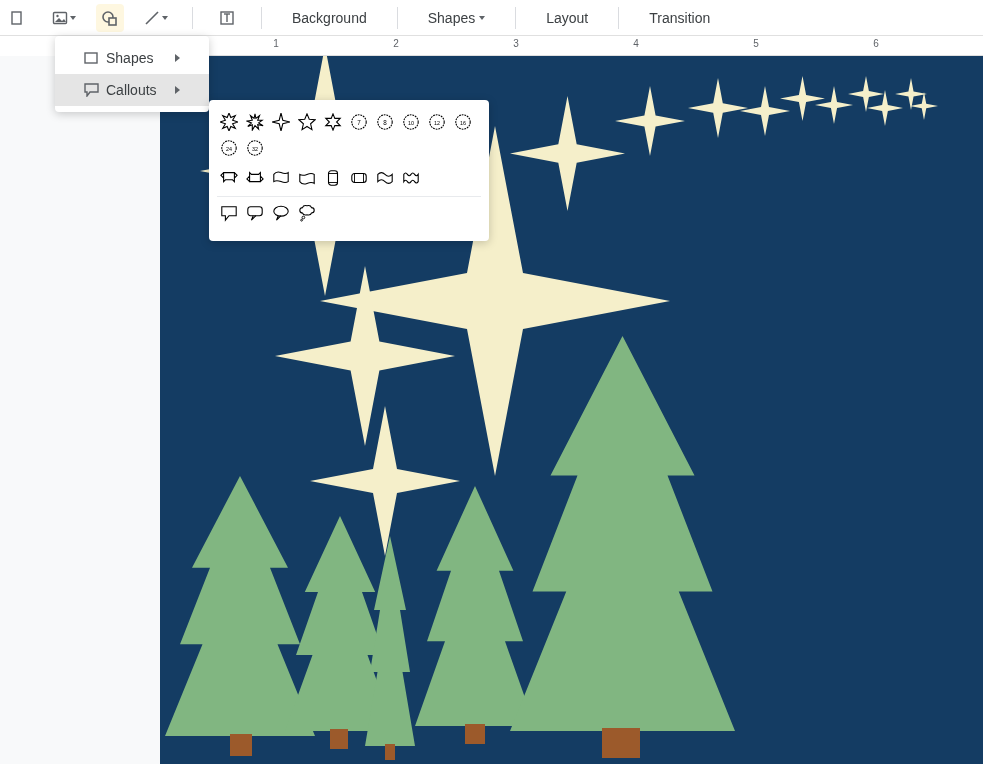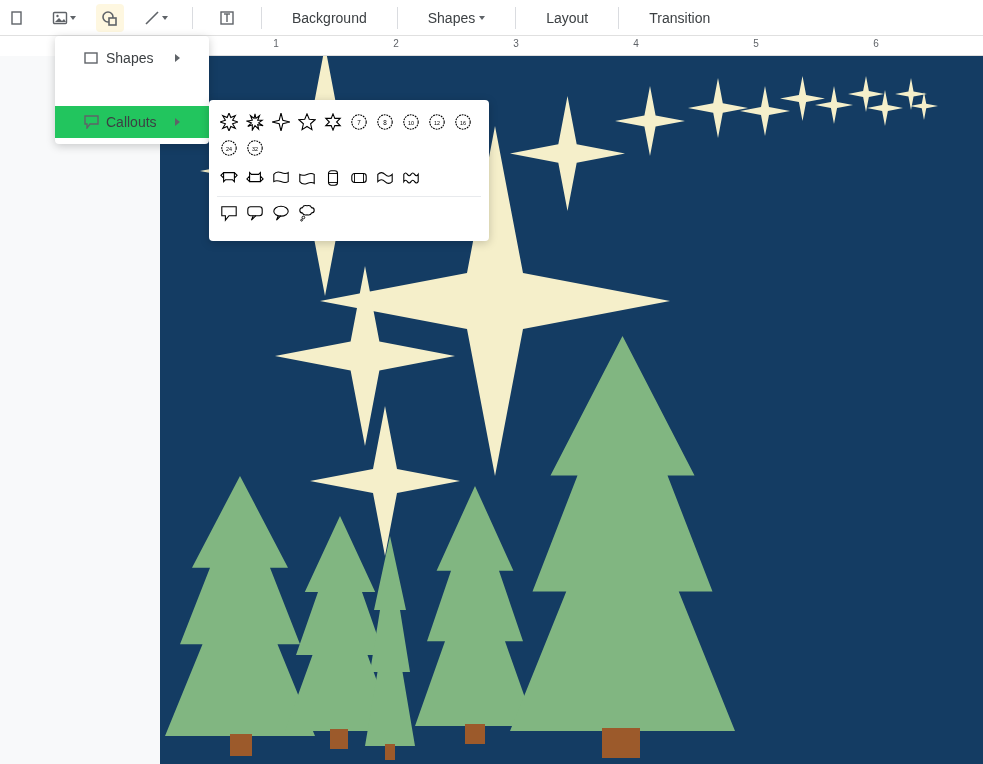--- a/index.html
+++ b/index.html
@@ -116,21 +116,21 @@
     height: 32px;
     display: flex;
     align-items: center;
     padding: 0 29px;
     cursor: pointer;
     font-size: 14px;
     color: #3c4043;
     position: relative;
   }
   .menu-item.hovered,
-  .menu-item:hover { background: #22c55e; margin-top: 32px; }
+  .menu-item:hover { background: #e5e5e5; }
   .menu-item .mi-icon { width: 22px; display: flex; align-items: center; }
   .menu-item .mi-label { flex: 1; }
   .menu-item .mi-arrow {
     width: 0; height: 0;
     border-top: 4px solid transparent;
     border-bottom: 4px solid transparent;
     border-left: 5px solid #5f6368;
   }
 
   

